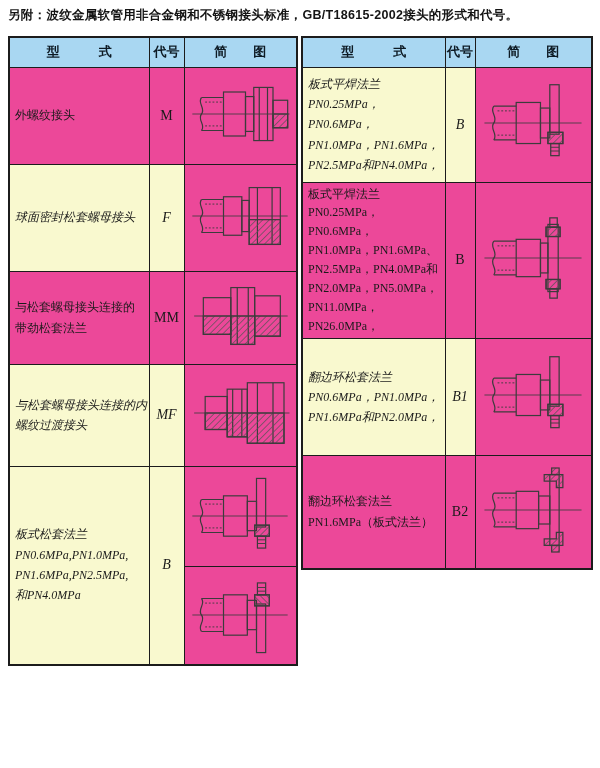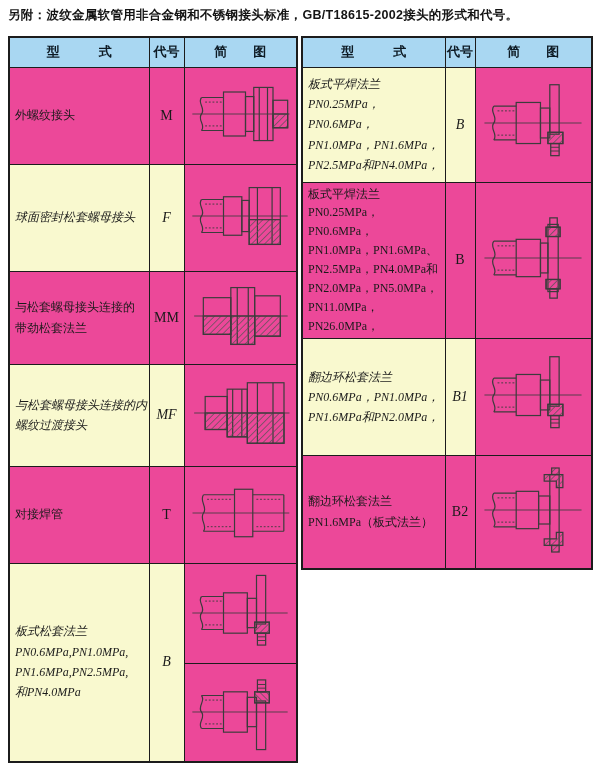--- a/index.html
+++ b/index.html
@@ -173,29 +173,20 @@
       <tr class="hl" style="height:102px;">
         <td class="c-label">与松套螺母接头连接的内
 螺纹过渡接头</td>
         <td class="c-code">MF</td>
         <td class="c-diag">
           <svg viewBox="0 0 120 92" width="110" height="88">
                 <use href="#g-mf"></use>
               </svg>
         </td>
       </tr>
-      <tr style="height:97px;">
-        <td class="c-label">对接焊管</td>
-        <td class="c-code">T</td>
-        <td class="c-diag">
-          <svg viewBox="0 0 120 92" width="110" height="84">
-                <use href="#g-t"></use>
-              </svg>
-        </td>
-      </tr>
       <tr class="hl" style="height:198px;padding-left:32px;">
         <td class="c-label">板式松套法兰
 PN0.6MPa,PN1.0MPa,
 PN1.6MPa,PN2.5MPa,
 和PN4.0MPa</td>
         <td class="c-code">B</td>
         <td class="c-diag">
           <div class="split">
             <div class="half" style="height:99px;">
               <svg viewBox="0 0 120 92" width="110" height="88">

